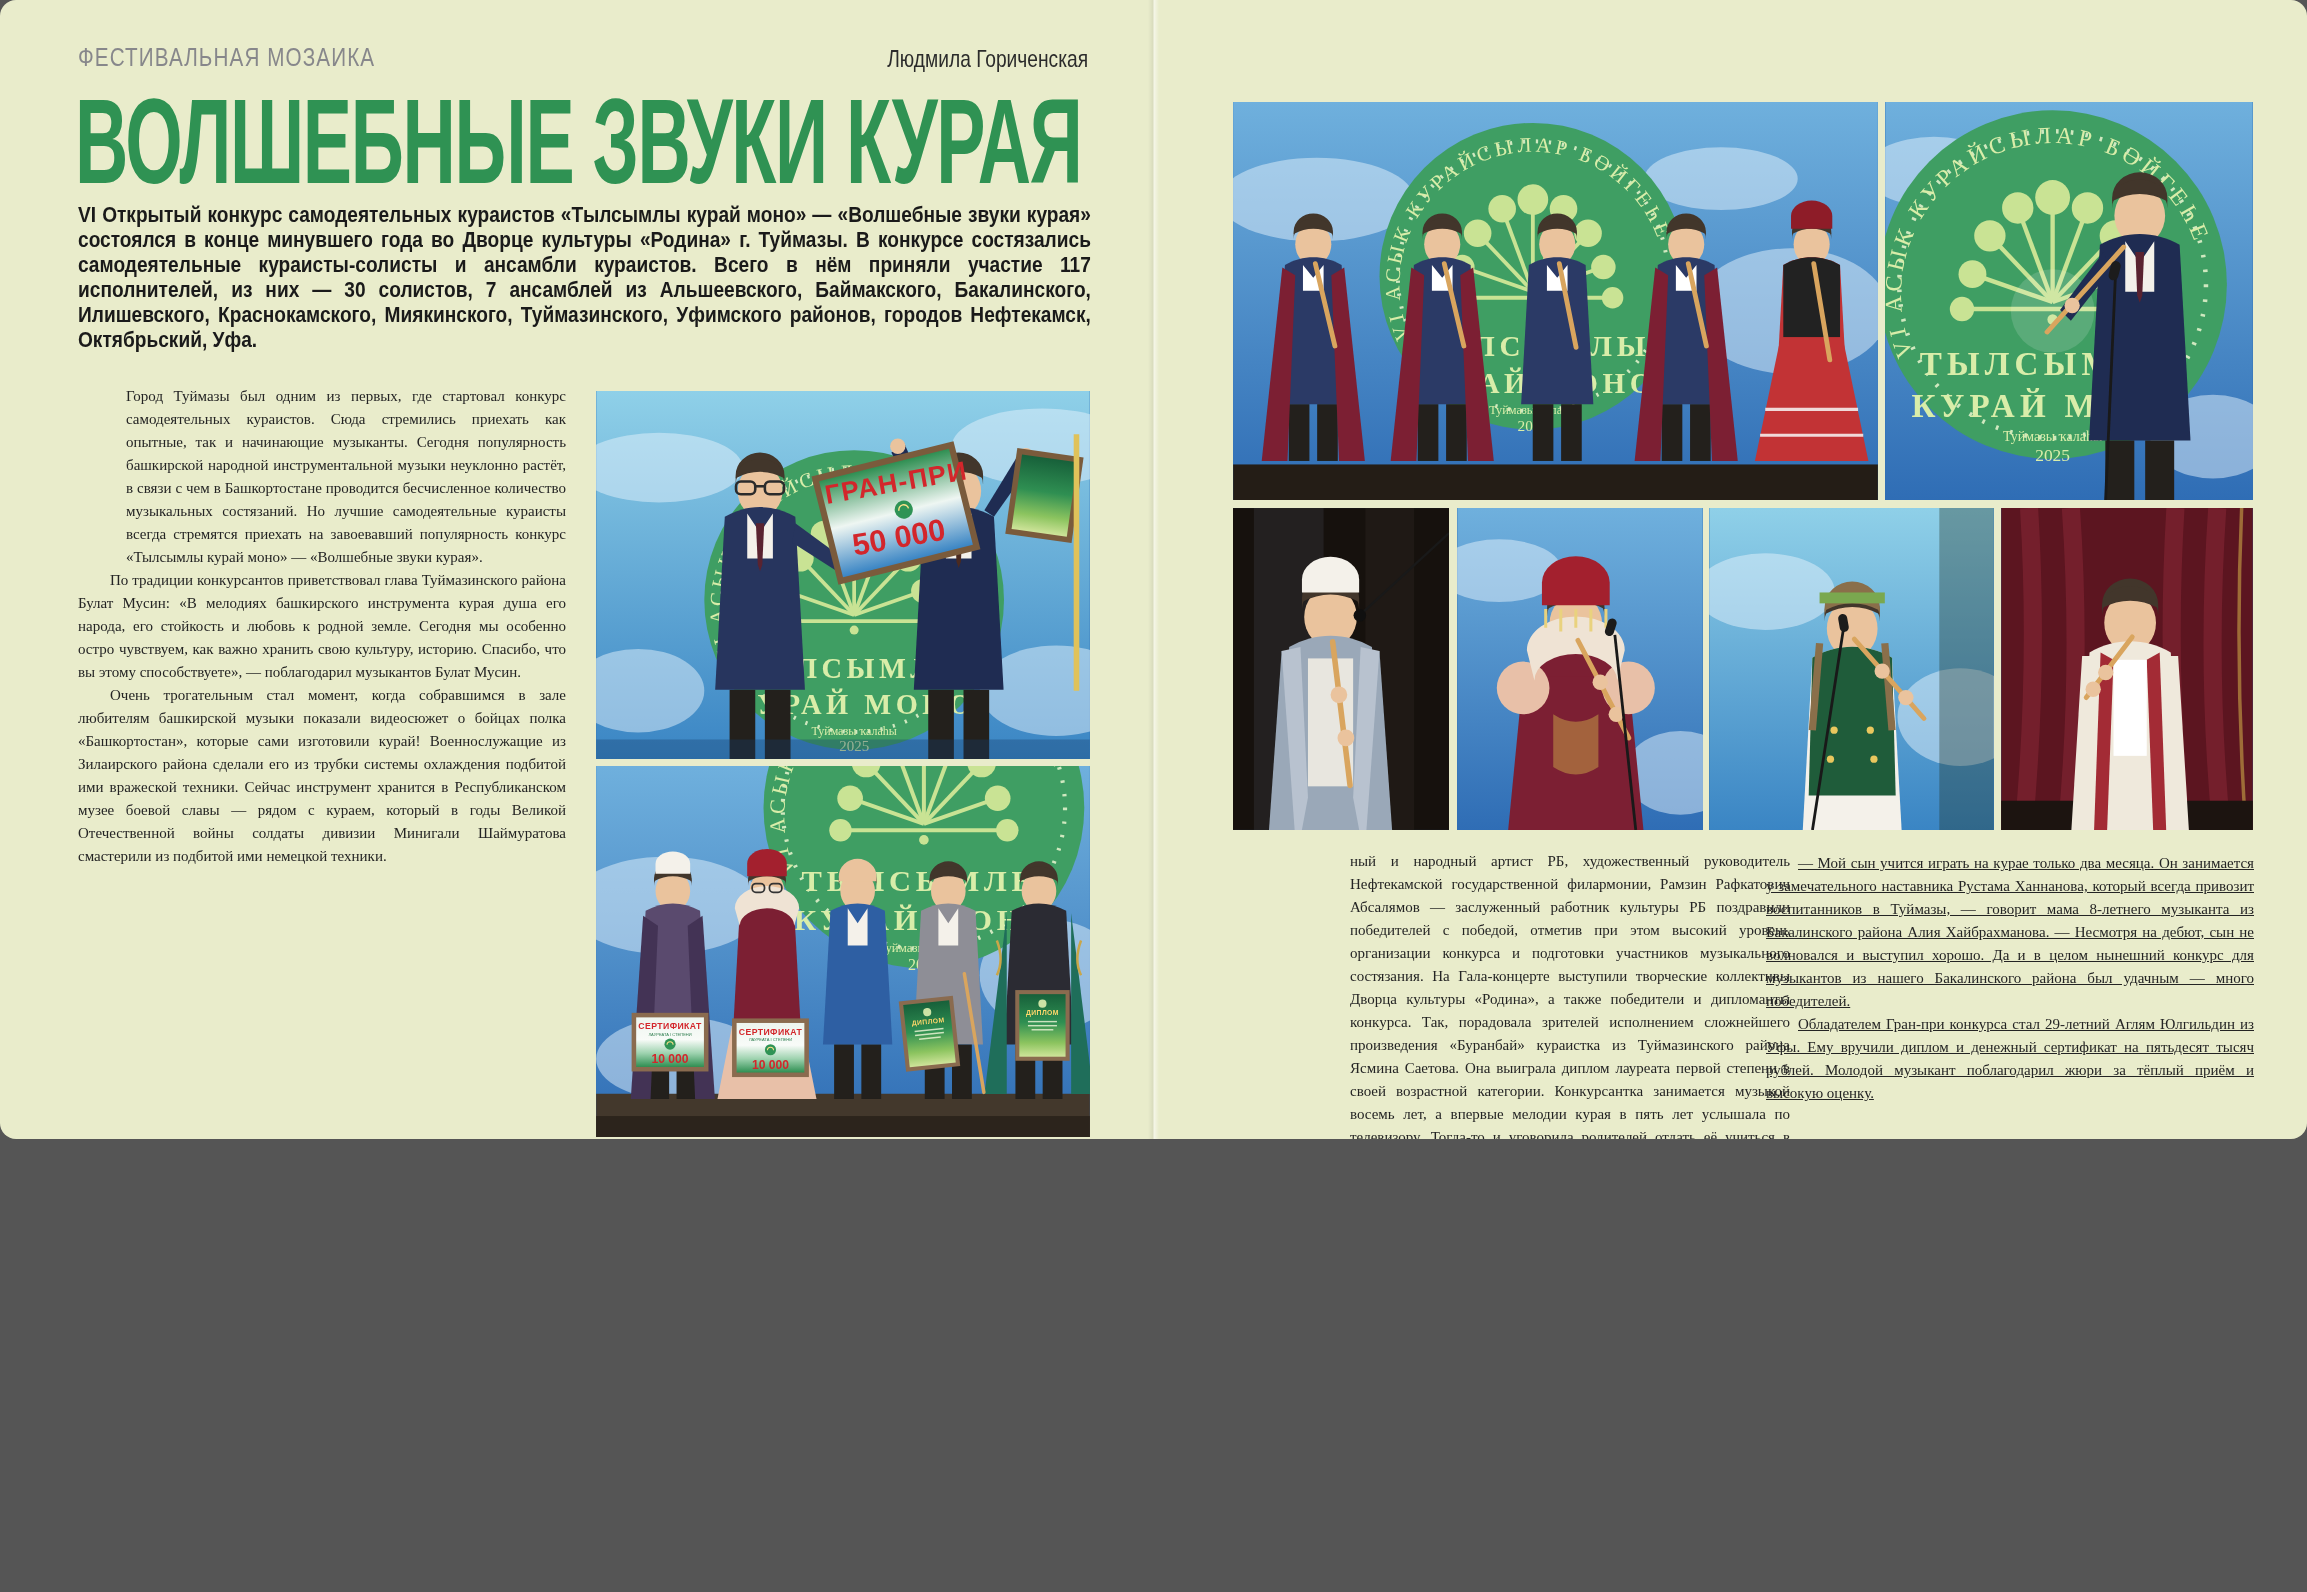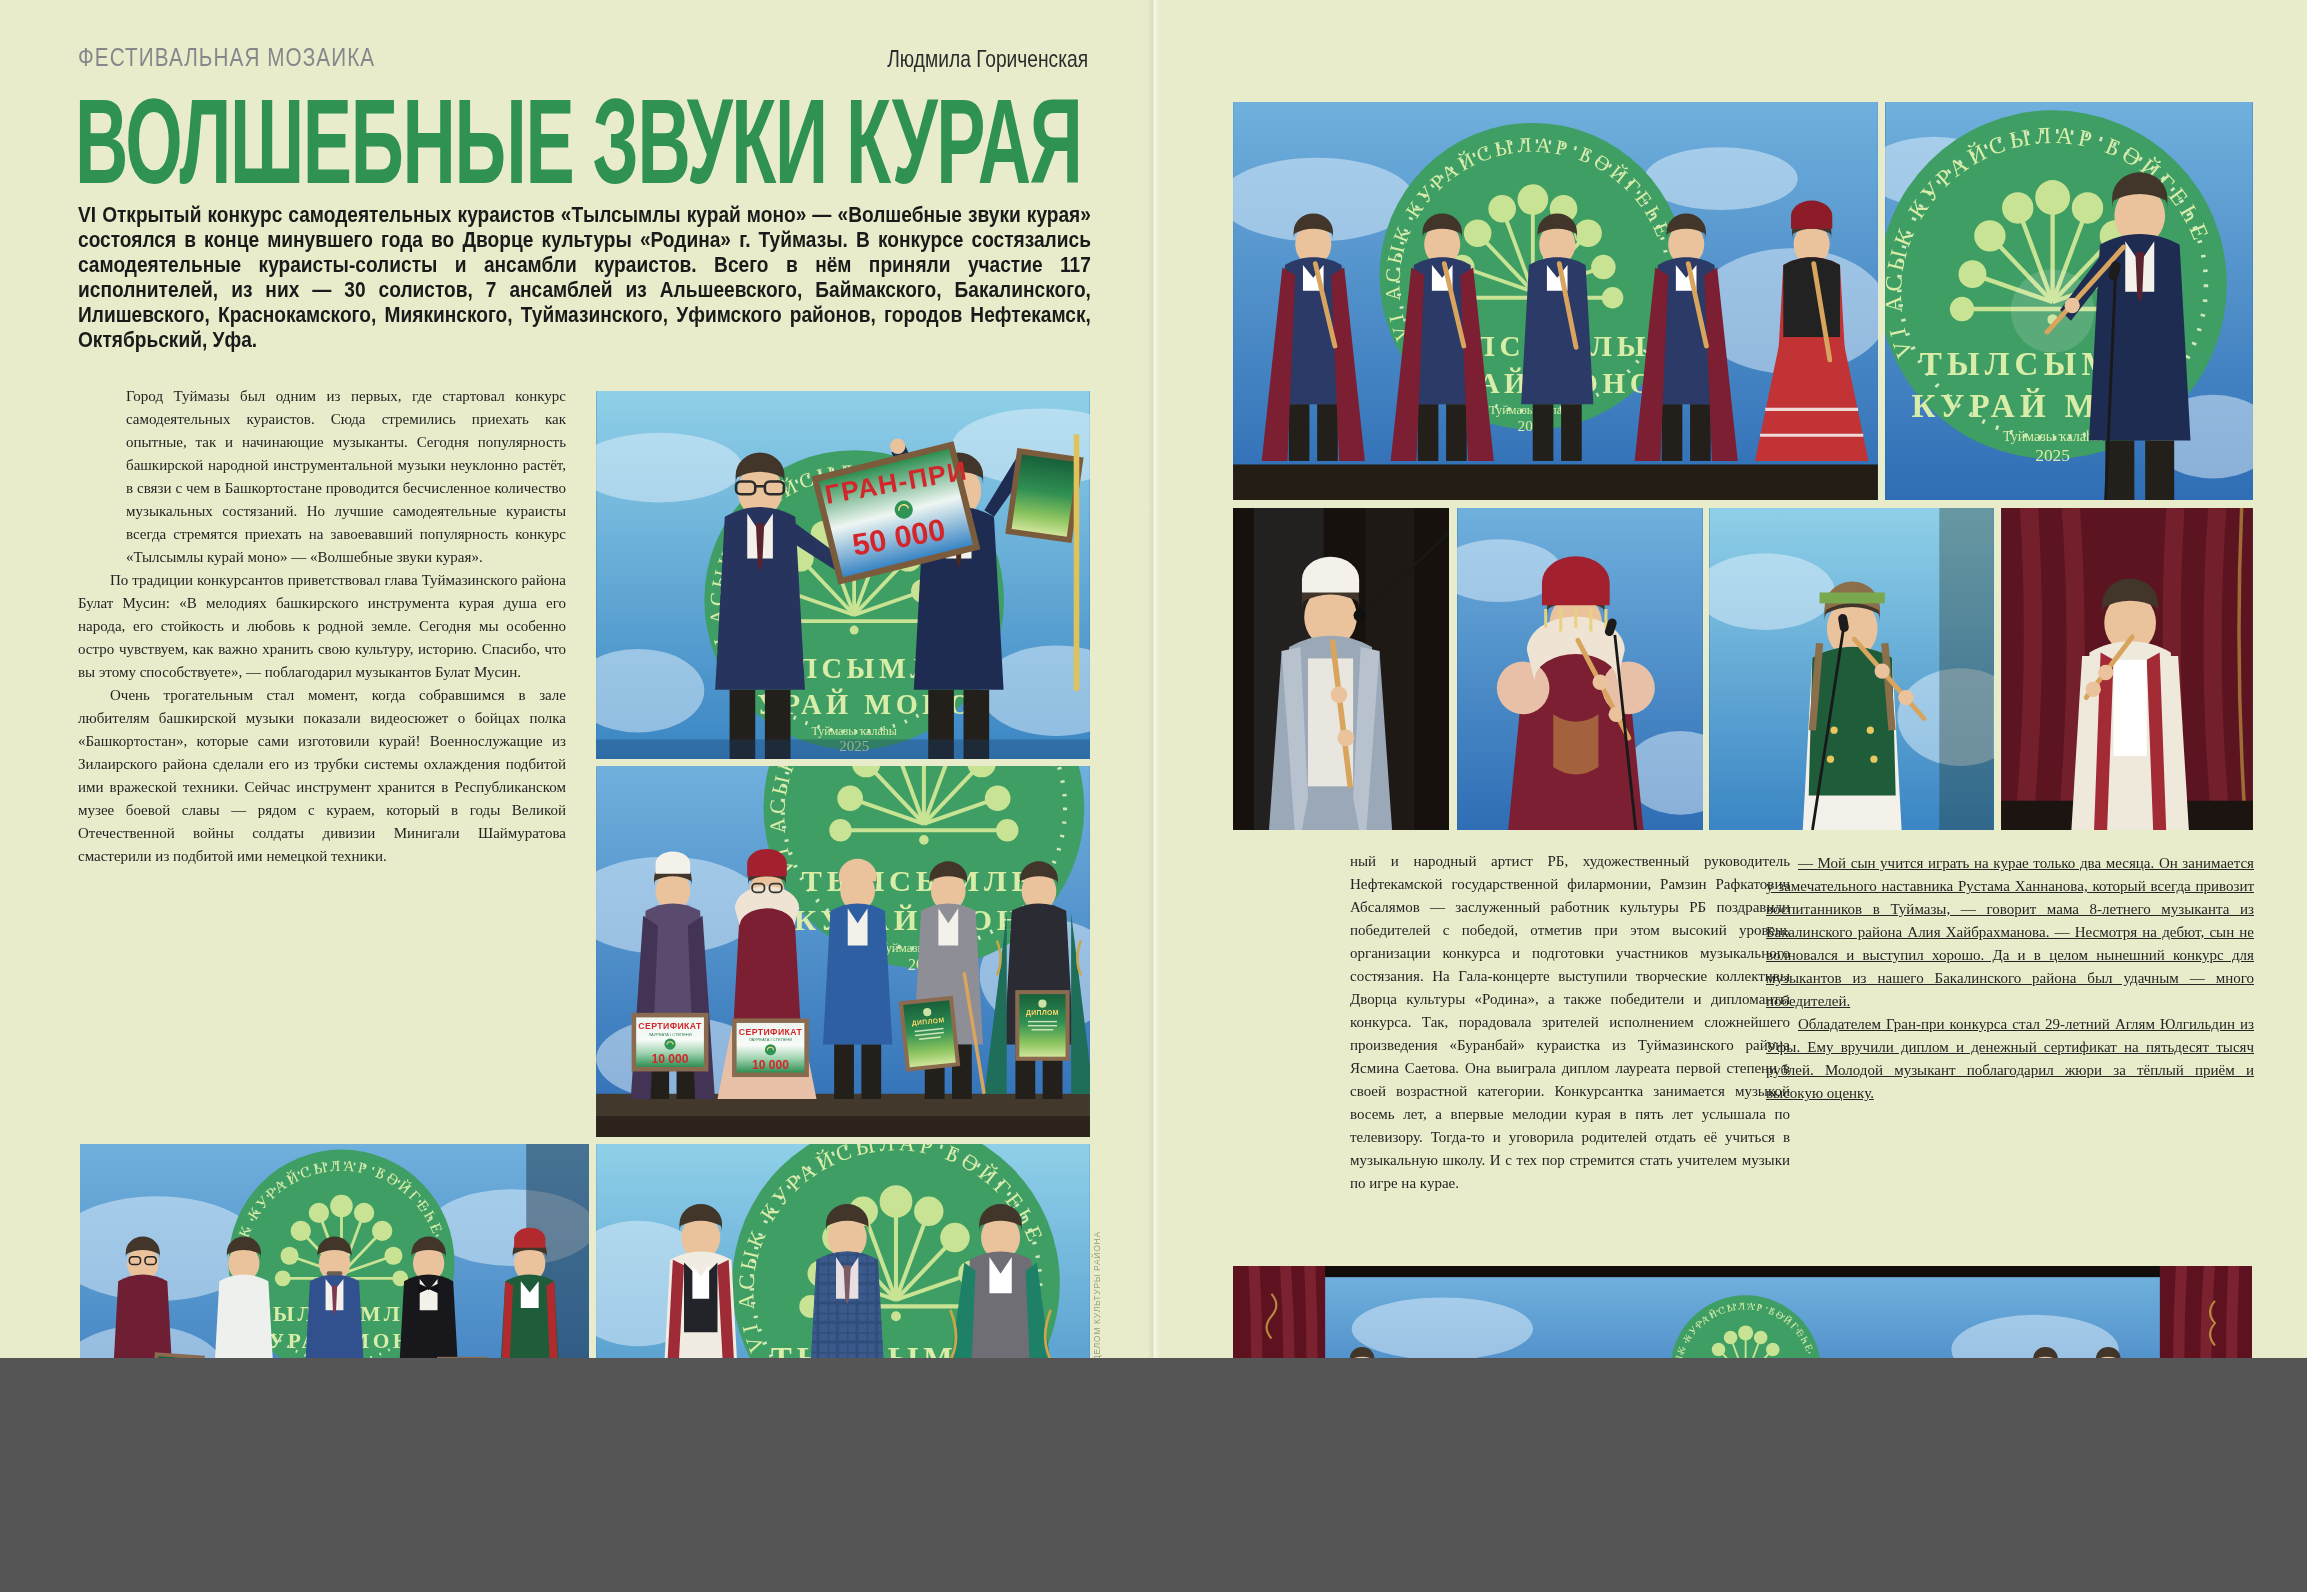--- a/index.html
+++ b/index.html
@@ -1,17 +1,17 @@
 <!DOCTYPE html>
 <html lang="ru" style="font-size:11px"><head>
 <meta charset="utf-8">
 <style>
   html,body{margin:0;padding:0;background:#555;}
-  .spread{position:relative;width:2307px;height:1358px;background:#e9eccb;overflow:hidden;
-          font-family:"Liberation Serif","DejaVu Serif",serif;color:#222;}
+  .spread{position:relative;width:2307px;height:1139px;background:#e9eccb;overflow:hidden;
+          font-family:"Liberation Serif","DejaVu Serif",serif;color:#222;border-radius:16px;}
   .gutter{position:absolute;left:1148px;top:0;width:11px;height:100%;pointer-events:none;
           background:linear-gradient(90deg,rgba(0,0,0,0),rgba(0,0,0,.07) 45%,rgba(255,255,255,.55) 55%,rgba(0,0,0,0));}
   .kicker{position:absolute;left:78px;top:42px;font-family:"Liberation Sans","DejaVu Sans",sans-serif;
           font-size:26.5px;color:#87878b;letter-spacing:1.4px;transform:scaleX(.78);transform-origin:0 0;white-space:nowrap;}
   .author{position:absolute;right:1219px;top:45px;font-family:"Liberation Sans","DejaVu Sans",sans-serif;
           font-size:24px;color:#2b2b2b;transform:scaleX(.8);transform-origin:100% 0;white-space:nowrap;}
   .title{position:absolute;left:75px;top:81px;font-family:"Liberation Sans","DejaVu Sans",sans-serif;
          font-weight:bold;font-size:120px;line-height:1;color:#2f9253;transform:scaleX(.615);
          transform-origin:0 0;white-space:nowrap;letter-spacing:-2.1px;}
   .lead{position:absolute;left:78px;top:202px;width:1013px;}

